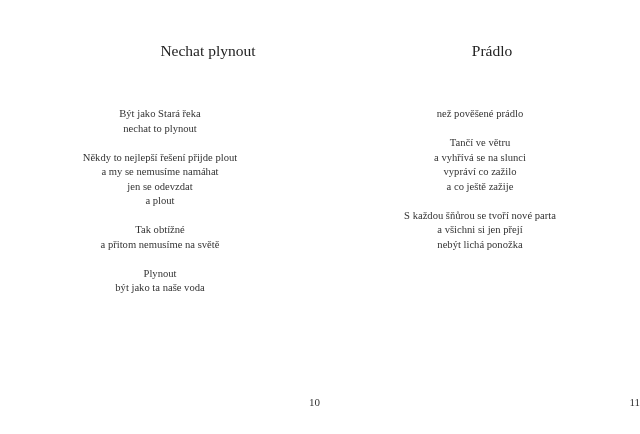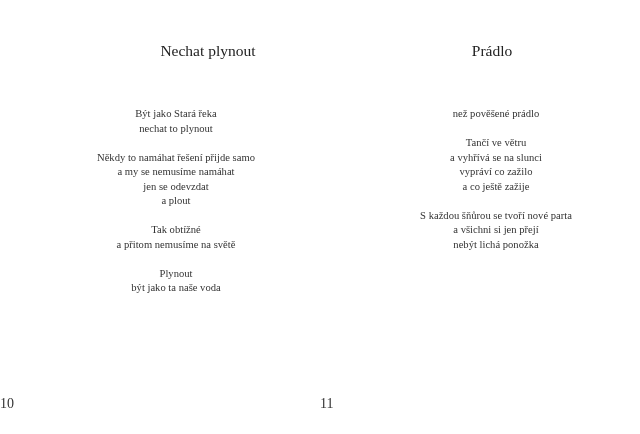--- a/index.html
+++ b/index.html
@@ -11,42 +11,42 @@
     .page { position: absolute; top: 0; width: 320px; height: 434px; }
     .page.left { left: 0; }
     .page.right { left: 320px; }
     .title {
       position: absolute; top: 42px; left: 12px; width: 100%; text-align: center;
       font-size: 15.5px; color: #222;
       font-family: "Liberation Serif", serif;
     }
     .page.left .title { left: 0; width: 320px; padding-left: 48px; }
     .poem {
-      position: absolute; top: 107px; left: 16px; width: 100%; text-align: center;
+      position: absolute; top: 107px; left: 0; width: 100%; text-align: center;
       font-family: "Liberation Serif", serif; font-size: 10.6px; line-height: 14.5px; color: #333;
     }
     .stanza { margin-bottom: 14.5px; }
     .line { display: block; white-space: nowrap; }
     .pagenum {
-      position: absolute; top: 396px; left: 0; width: 100%; text-align: left;
-      font-family: "Liberation Serif", serif; font-size: 14px; color: #333;
+      position: absolute; top: 396px; left: 0; width: 100%; text-align: right;
+      font-family: "Liberation Serif", serif; font-size: 11px; color: #333;
     }
   </style>
 </head>
 <body>
 
 <div class="page left">
   <div class="title">Nechat plynout</div>
   <div class="poem">
     <div class="stanza">
       <span class="line">Být jako Stará řeka</span>
       <span class="line">nechat to plynout</span>
     </div>
     <div class="stanza">
-      <span class="line">Někdy to namáhat řešení přijde samo</span>
+      <span class="line">Někdy to nejlepší řešení přijde plout</span>
       <span class="line">a my se nemusíme namáhat</span>
       <span class="line">jen se odevzdat</span>
       <span class="line">a plout</span>
     </div>
     <div class="stanza">
       <span class="line">Tak obtížné</span>
       <span class="line">a přitom nemusíme na světě</span>
     </div>
     <div class="stanza">
       <span class="line">Plynout</span>

